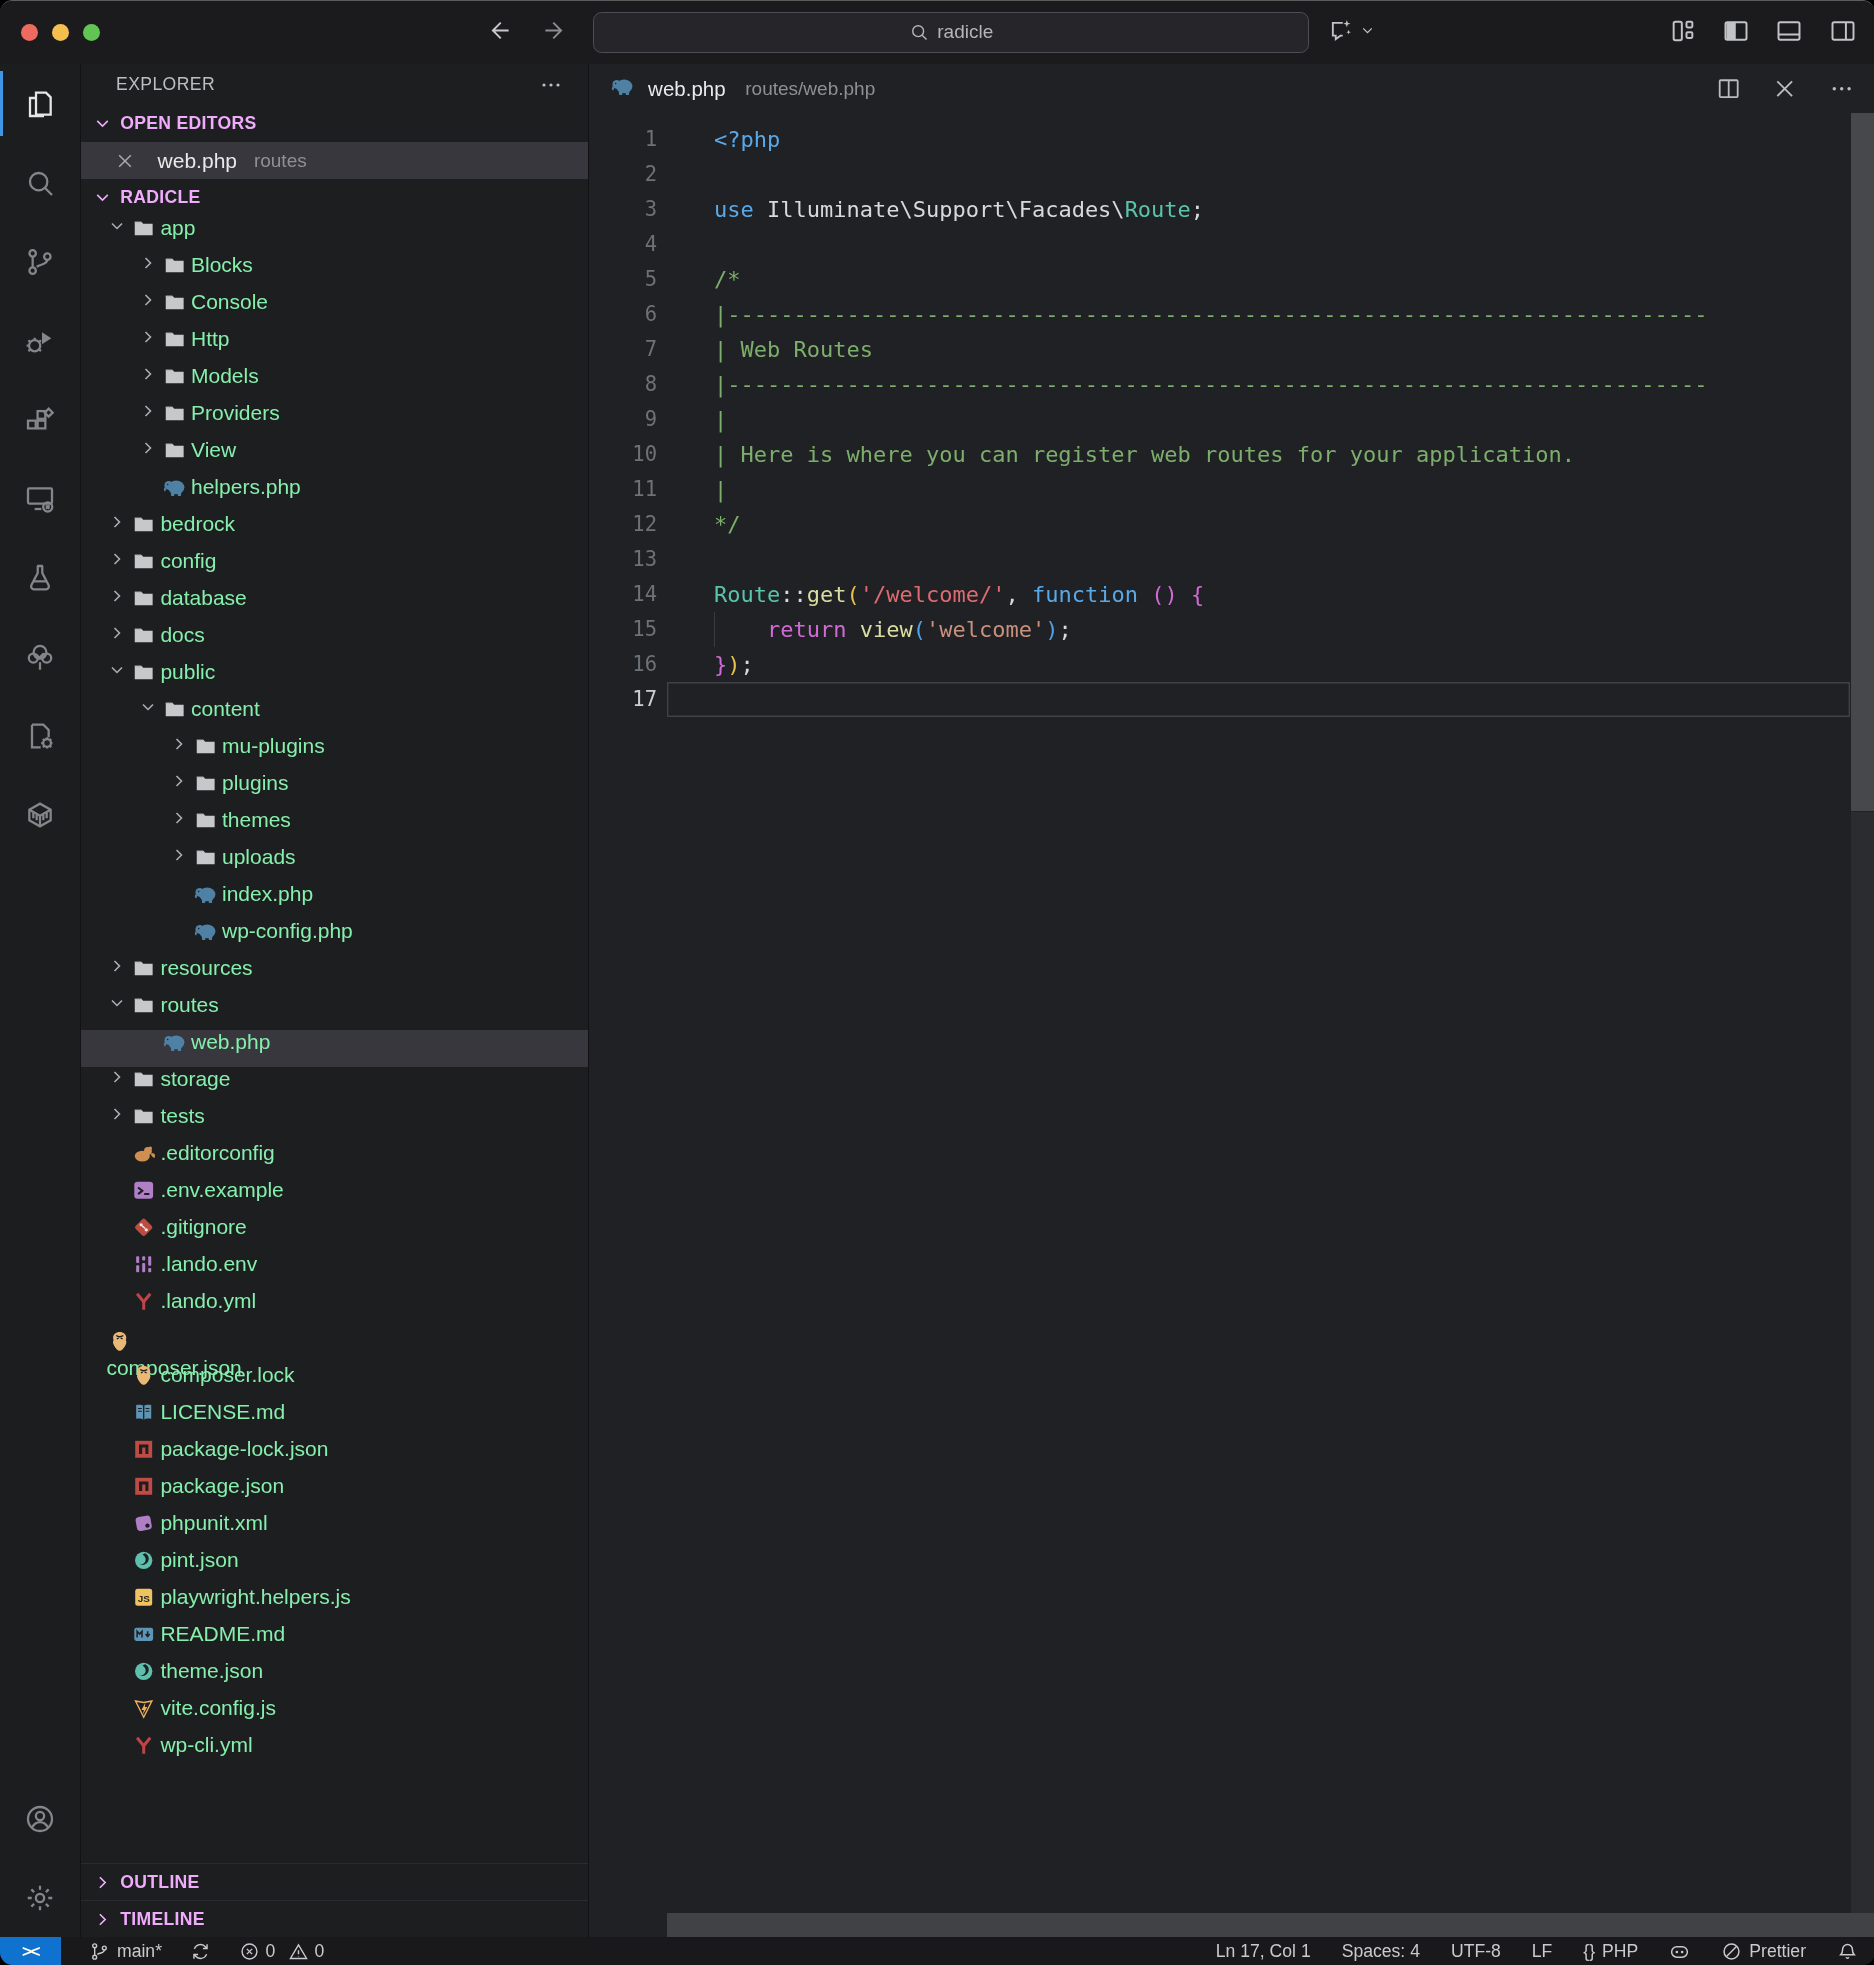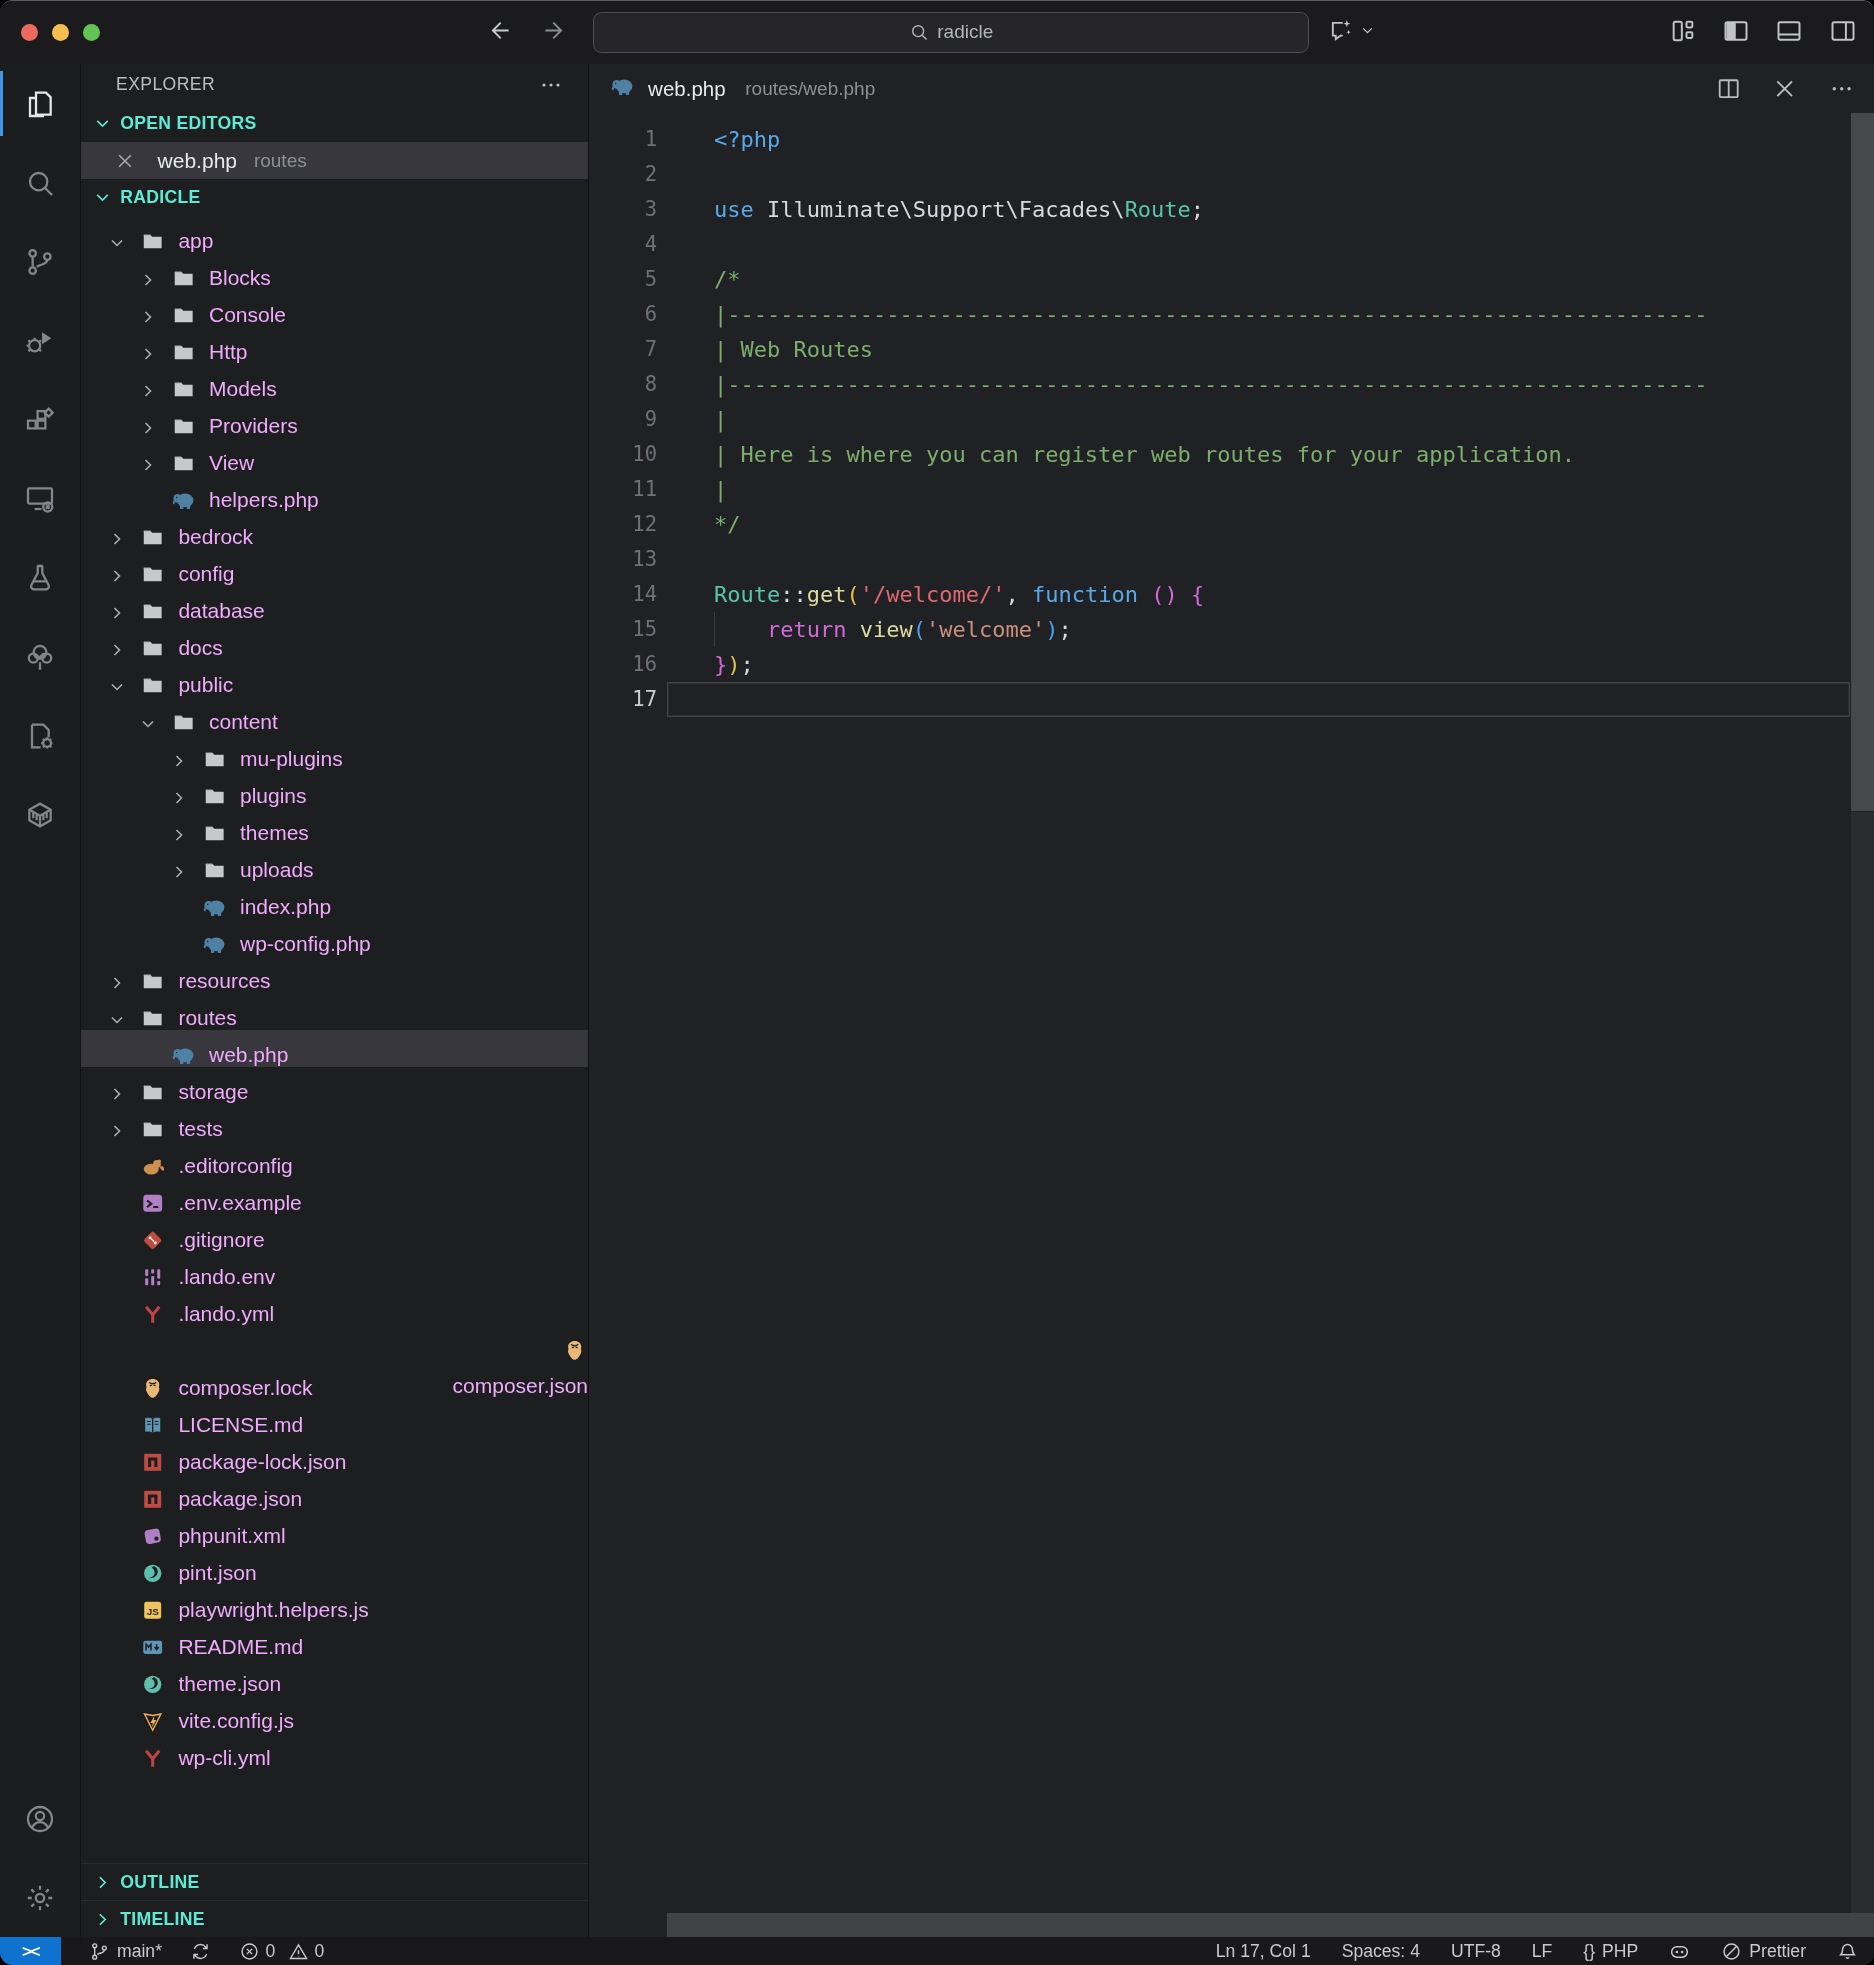--- a/index.html
+++ b/index.html
@@ -34,29 +34,29 @@
   .ab-item{width:81px;height:79px;display:flex;align-items:center;justify-content:center;color:#84868B;position:relative;}
   .ab-item svg{width:32px;height:32px;}
   .ab-item.active{color:#E5E6E8;}
   .ab-item.active::before{content:"";position:absolute;left:0;top:7px;bottom:7px;width:3.5px;background:#3F97E6;}
   .ab-spacer{flex:1;}
   
   .sidebar{width:508px;background:#1D1E20;border-right:0.7px solid #121214;display:flex;flex-direction:column;flex:none;position:relative;}
   .sb-title{height:41px;display:flex;align-items:center;padding:0 25.4px 0 35px;color:#BDBec2;font-size:17.6px;letter-spacing:0.4px;flex:none;}
   .sb-title .grow{flex:1;}
   .sb-title .icon svg{width:24px;height:24px;color:#BDBEC2;}
-  .sec-header{height:37px;display:flex;align-items:center;gap:7px;padding-left:11.3px;font-weight:bold;font-size:17.6px;color:#5eead4;letter-spacing:0.3px;flex:none;}
+  .sec-header{height:37px;display:flex;align-items:center;gap:7px;padding-left:11.3px;font-weight:bold;font-size:17.6px;color:#f0abfc;letter-spacing:0.3px;flex:none;}
   .sec-header .icon svg{width:21px;height:21px;}
   .sec-header.bordered{border-top:0.7px solid #2A2B2E;}
   .oe-row{height:37px;display:flex;align-items:center;background:#37373D;padding-left:34px;gap:11.3px;font-size:21px;flex:none;}
   .oe-row .close svg{width:20px;height:20px;color:#A9AAAE;}
   .oe-row .fname{color:#E8E9EB;}
   .oe-row .fdetail{color:#8E9095;font-size:19px;margin-left:5.6px;}
   .tree{flex:none;}
-  .tree-row{height:37px;display:flex;align-items:flex-end;gap:12px;font-size:21px;color:#f0abfc;}
+  .tree-row{height:37px;display:flex;align-items:flex-start;gap:3px;font-size:21px;color:#86efac;}
   .tree-row.selected{background:#37373D;}
   .tree-row .chev{width:21px;flex:none;display:flex;align-items:center;justify-content:center;color:#ADAeb2;}
   .tree-row .chev svg{width:20px;height:20px;}
   .tree-row .fico{width:27px;height:24px;flex:none;display:flex;align-items:center;justify-content:center;}
   .tree-row .fico svg{width:25.4px;height:22.6px;}
   .sb-bottom{margin-top:auto;flex:none;}
   
   .editor{flex:1;background:#202124;position:relative;display:flex;flex-direction:column;overflow:hidden;}
   .tabbar{height:49px;display:flex;align-items:center;padding:0 21px;flex:none;}
   .tab-info{display:flex;align-items:center;gap:12.7px;font-size:20.5px;}

